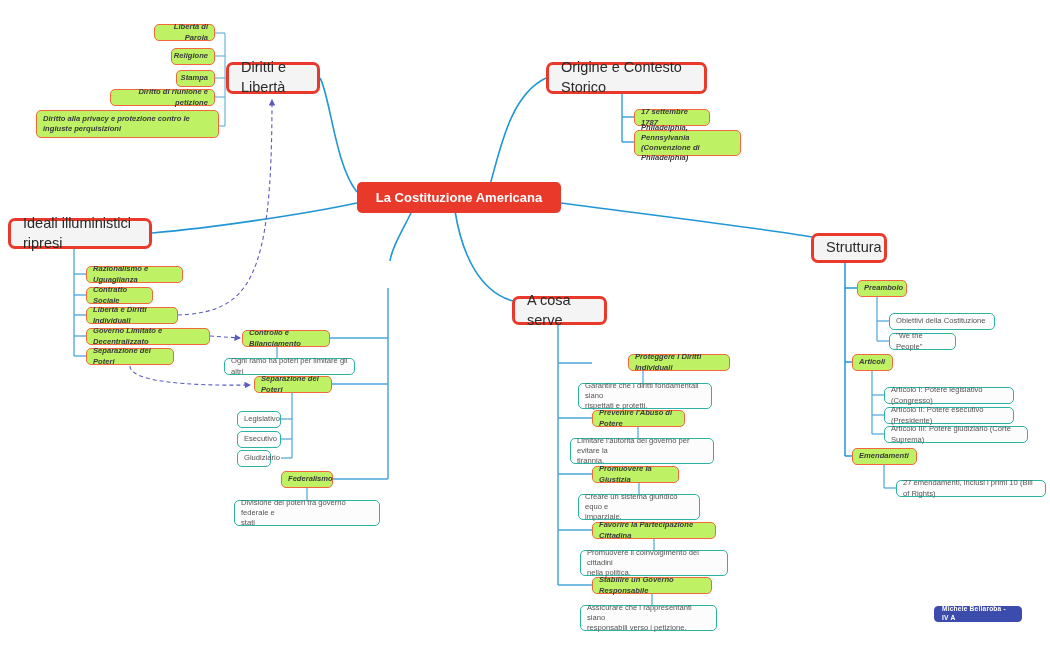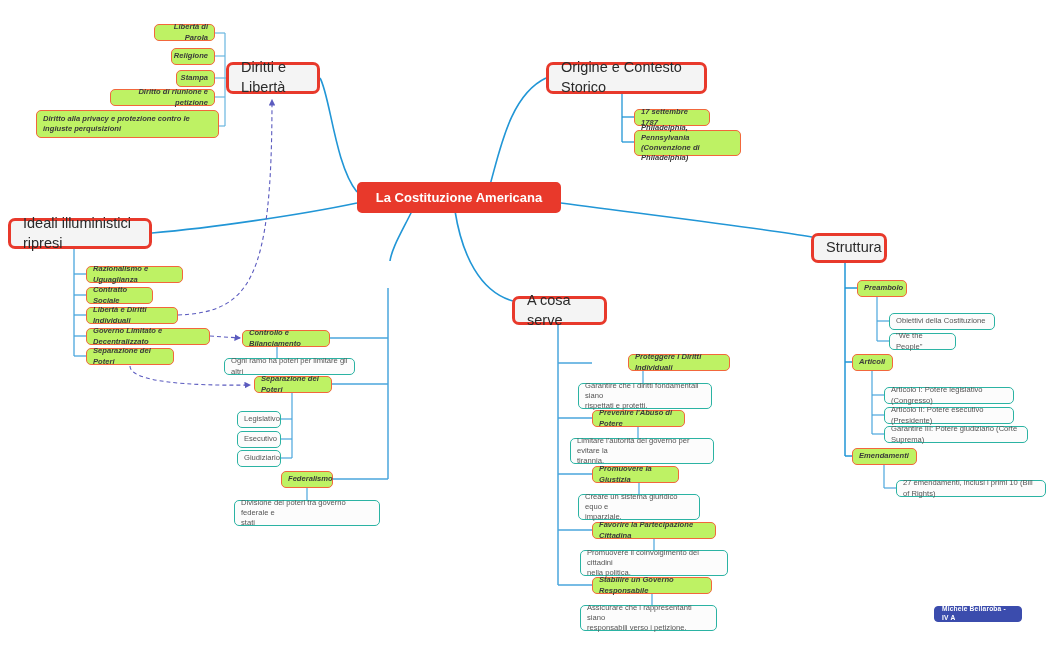--- a/index.html
+++ b/index.html
@@ -217,21 +217,21 @@
   <div class="node n-sub" style="left:86px;top:328px;width:124px;height:17px;">Governo Limitato e Decentralizzato</div>
   <div class="node n-sub" style="left:86px;top:348px;width:88px;height:17px;">Separazione dei Poteri</div>
 
 
   <div class="node n-sub" style="left:242px;top:330px;width:88px;height:17px;">Controllo e Bilanciamento</div>
   <div class="node n-leaf" style="left:224px;top:358px;width:131px;height:17px;">Ogni ramo ha poteri per limitare gli altri</div>
 
   <div class="node n-sub" style="left:254px;top:376px;width:78px;height:17px;">Separazione dei Poteri</div>
   <div class="node n-leaf" style="left:237px;top:411px;width:44px;height:17px;">Legislativo</div>
   <div class="node n-leaf" style="left:237px;top:431px;width:44px;height:17px;">Esecutivo</div>
-  <div class="node n-leaf" style="left:237px;top:450px;width:44px;height:17px;">Giudiziario</div>
+  <div class="node n-leaf" style="left:237px;top:450px;width:34px;height:17px;">Giudiziario</div>
 
   <div class="node n-sub" style="left:281px;top:471px;width:52px;height:17px;">Federalismo</div>
   <div class="node n-leaf" style="left:234px;top:500px;width:146px;height:26px;">Divisione dei poteri tra governo federale e
 stati</div>
 
   <div class="node n-main" style="left:512px;top:296px;width:95px;height:29px;">A cosa serve</div>
 
   <div class="node n-sub" style="left:592px;top:354px;width:102px;height:17px;margin-left:36px;">Proteggere i Diritti Individuali</div>
   <div class="node n-leaf" style="left:578px;top:383px;width:134px;height:26px;">Garantire che i diritti fondamentali siano
 rispettati e protetti.</div>
@@ -254,20 +254,20 @@
 
   <div class="node n-main" style="left:811px;top:233px;width:76px;height:30px;">Struttura</div>
 
   <div class="node n-sub" style="left:857px;top:280px;width:50px;height:17px;">Preambolo</div>
   <div class="node n-leaf" style="left:889px;top:313px;width:106px;height:17px;">Obiettivi della Costituzione</div>
   <div class="node n-leaf" style="left:889px;top:333px;width:67px;height:17px;">"We the People"</div>
 
   <div class="node n-sub" style="left:852px;top:354px;width:41px;height:17px;">Articoli</div>
   <div class="node n-leaf" style="left:884px;top:387px;width:130px;height:17px;">Articolo I: Potere legislativo (Congresso)</div>
   <div class="node n-leaf" style="left:884px;top:407px;width:130px;height:17px;">Articolo II: Potere esecutivo (Presidente)</div>
-  <div class="node n-leaf" style="left:884px;top:426px;width:144px;height:17px;">Garantire III: Potere giudiziario (Corte Suprema)</div>
+  <div class="node n-leaf" style="left:884px;top:426px;width:144px;height:17px;">Articolo III: Potere giudiziario (Corte Suprema)</div>
 
   <div class="node n-sub" style="left:852px;top:448px;width:65px;height:17px;">Emendamenti</div>
   <div class="node n-leaf" style="left:896px;top:480px;width:150px;height:17px;">27 emendamenti, inclusi i primi 10 (Bill of Rights)</div>
 
   <div class="node n-badge" style="left:934px;top:606px;width:88px;height:16px;">Michele Bellaroba - IV A</div>
 
 </div>
 
 </body></html>

